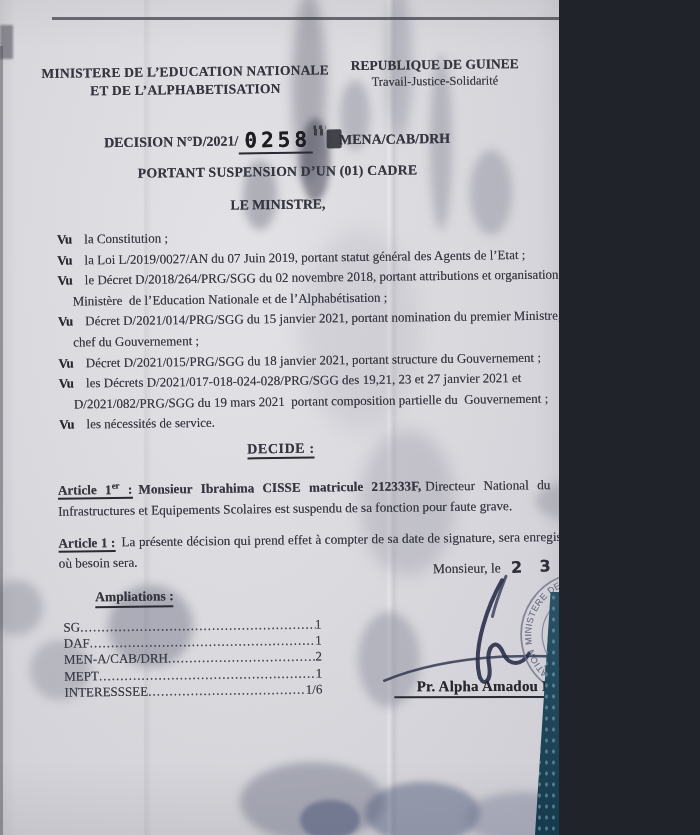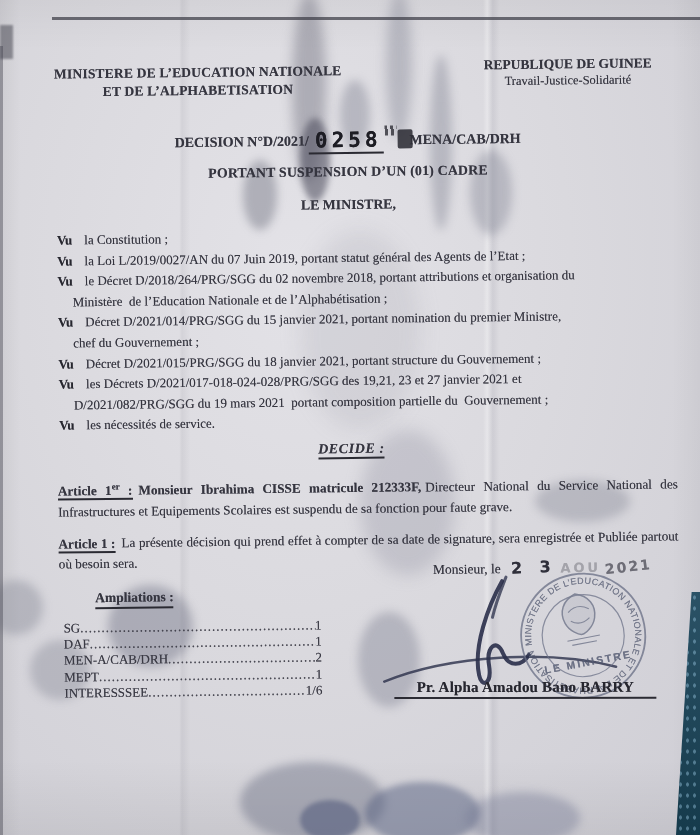--- a/index.html
+++ b/index.html
@@ -1,16 +1,16 @@
 <!DOCTYPE html>
 <html><head>
 <meta charset="utf-8">
 <style>
   html,body{margin:0;padding:0;background:#20242a;}
-  .page{position:relative;width:700px;height:835px;overflow:hidden;
+  .page{position:relative;width:559px;height:835px;overflow:hidden;
         font-family:"Liberation Serif", serif;background:#22c55e;}
   
   .paper{position:absolute;inset:0;
     background:radial-gradient(ellipse at 42% 32%, #e3e2e7 0%, #dad9de 48%, #cfced5 100%);}
   .creases{position:absolute;inset:0;pointer-events:none;background:
     linear-gradient(90deg, transparent 0 25.6%, rgba(0,0,20,.05) 26%, transparent 27.2%),
     linear-gradient(90deg, transparent 0 69%, rgba(255,255,255,.3) 69.6%, rgba(0,0,30,.06) 70.4%, transparent 71.4%),
     linear-gradient(180deg, rgba(0,0,0,.04) 0, transparent 6%, transparent 91%, rgba(0,0,0,.06) 100%),
     linear-gradient(90deg, rgba(0,0,0,.05) 0, transparent 3%, transparent 96%, rgba(0,0,0,.04) 100%);}
   .smudge{position:absolute;border-radius:50%;pointer-events:none;}
@@ -39,21 +39,21 @@
   .stamp-block{display:inline-block;width:15px;height:19px;background:#2e2e36;opacity:.88;
     border-radius:2px;vertical-align:-4px;margin:0 -3px 0 1px;}
   .subject{position:absolute;top:164px;left:0;right:0;text-align:center;font-weight:bold;font-size:13.8px;letter-spacing:.2px;}
   .opening{position:absolute;top:197px;left:0;right:0;text-align:center;font-weight:bold;font-size:13.8px;}
   .vu-block{position:absolute;top:227px;left:58px;width:612px;font-size:13px;}
   .vu-block p{margin:0;padding-left:15px;text-indent:-15px;line-height:20.6px;}
   .vu-block .vu-text{white-space:pre-wrap;}
   .vu-block b{margin-right:12px;}
   .decide{position:absolute;top:441px;left:0;right:0;text-align:center;font-weight:bold;font-size:14px;
     letter-spacing:.6px;}
-  .decide span{border-bottom:2px solid #2a2a32;padding-bottom:1px;font-style:italic;}
+  .decide span{border-bottom:2px solid #2a2a32;padding-bottom:1px;}
   .articles{position:absolute;top:474px;left:56px;width:620px;font-size:13.2px;}
   .articles p{margin:0 0 7px 0;line-height:20.4px;text-align:justify;}
   .art-label{font-weight:bold;border-bottom:2px solid #2a2a32;margin-right:6px;}
   .art-label sup{font-size:9px;}
   .art-bold{font-weight:bold;margin-right:4px;}
   
   .place-date{position:absolute;top:560px;left:430px;font-size:13.5px;white-space:nowrap;}
   .date-stamp{font-family:"DejaVu Sans", sans-serif;font-weight:bold;color:#2f2f3a;}
   .date-day{font-size:16px;letter-spacing:6px;margin-left:10px;display:inline-block;transform:rotate(-2deg);}
   .date-month{font-size:13px;letter-spacing:3px;opacity:.3;margin-left:4px;}

